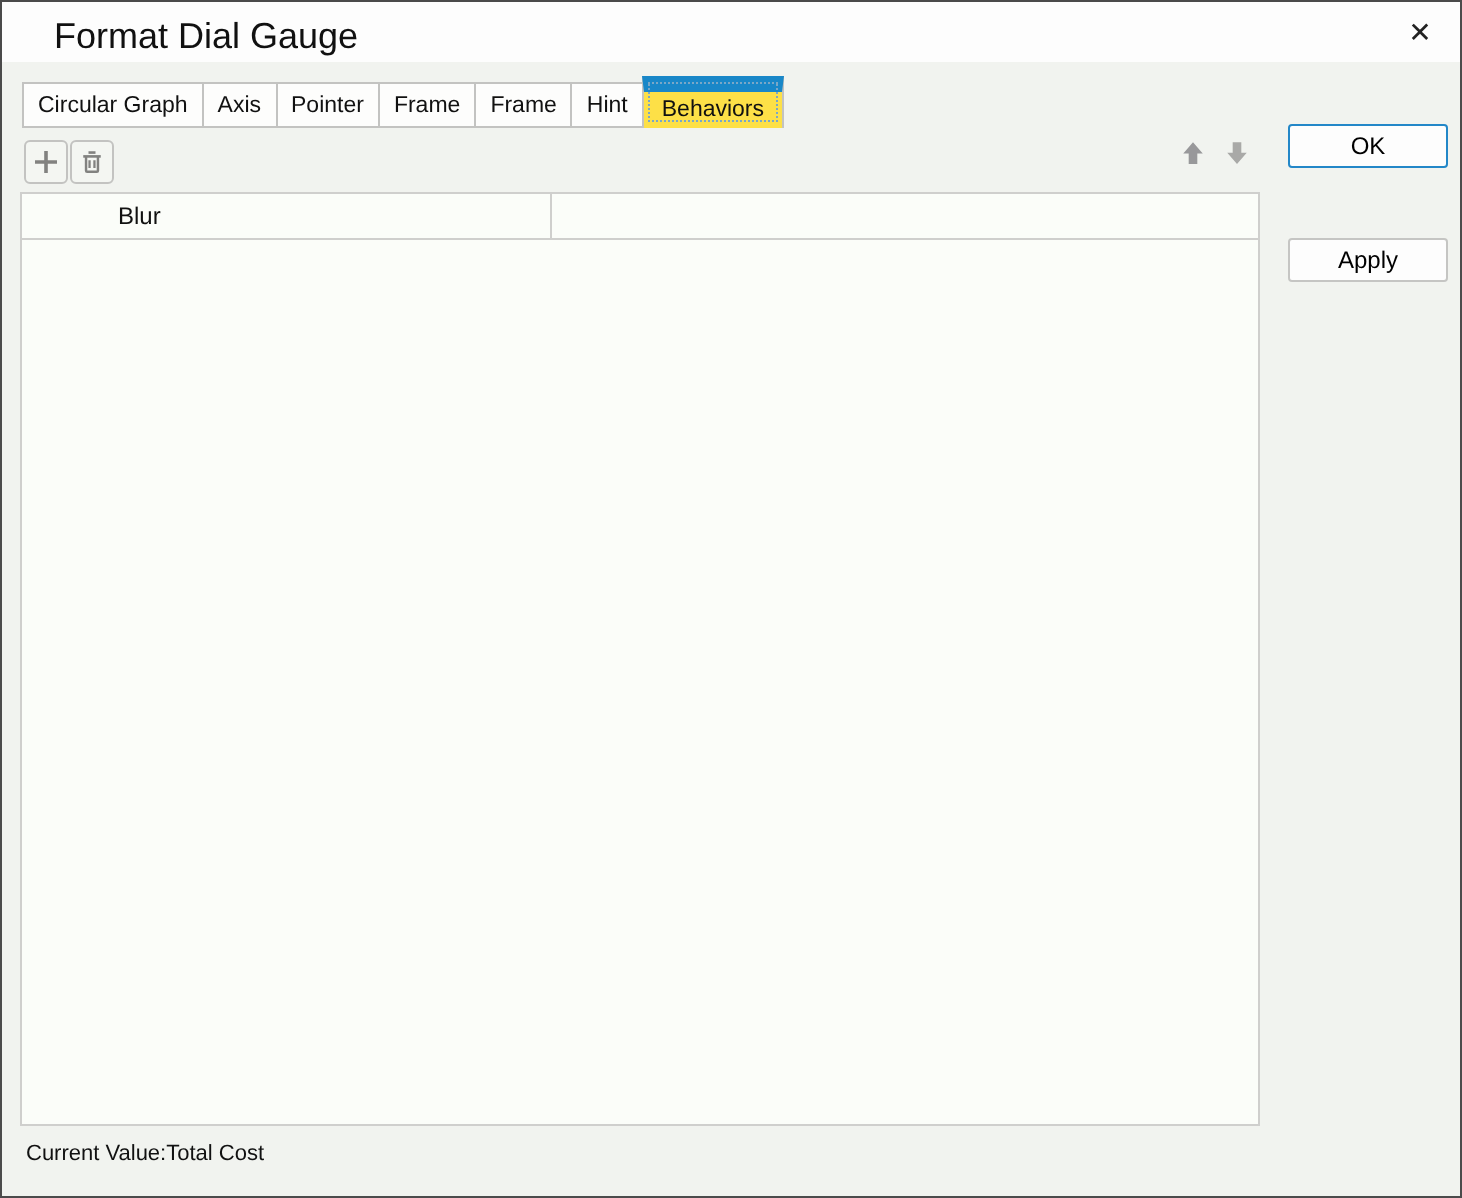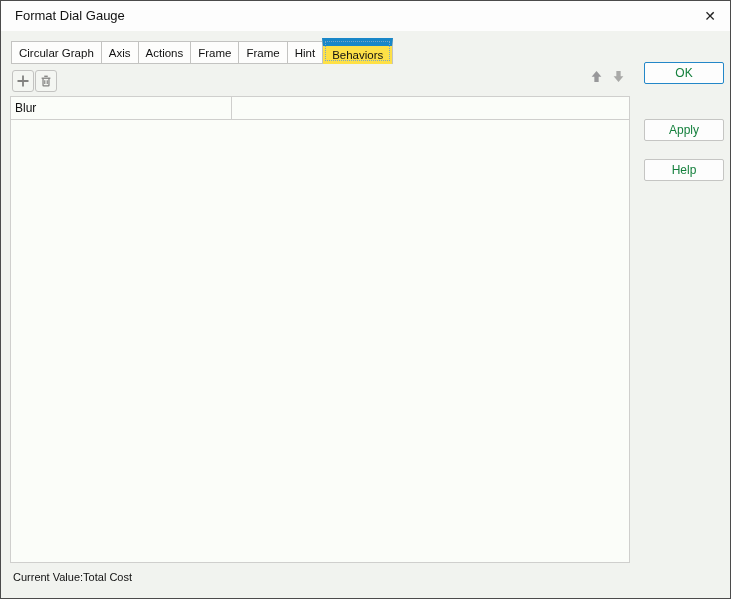--- a/index.html
+++ b/index.html
@@ -6,21 +6,21 @@
   *{box-sizing:border-box;}
   body{font-family:"Liberation Sans","DejaVu Sans",sans-serif;}
 
   .dialog{
     position:relative;width:731px;height:599px;
     background:#f1f3ef;border:1px solid #4b4b4b;overflow:hidden;
   }
 
   
   .titlebar{position:absolute;left:0;top:0;right:0;height:30px;background:#fdfdfd;}
-  .title{position:absolute;left:14px;top:7px;font-size:13px;color:#111;}
+  .title{position:absolute;left:26px;top:7px;font-size:18px;color:#111;}
   .close-btn{
     position:absolute;right:7px;top:2px;width:26px;height:26px;
     display:flex;align-items:center;justify-content:center;
     font-size:14px;color:#222;cursor:default;background:transparent;border:none;
   }
 
   
   .tabbar{position:absolute;left:10px;top:37px;height:26px;display:flex;align-items:flex-end;}
   .tab{
     height:23px;padding:0 7px;display:flex;align-items:center;justify-content:center;
@@ -50,53 +50,53 @@
   }
   .grid-header{display:flex;height:21px;border-bottom:1px solid #cfcfcd;}
   .grid-header .col{
     display:flex;align-items:center;justify-content:center;
     font-size:12px;color:#111;
   }
   .col-events{width:221px;border-right:1px solid #cfcfcd;}
   .col-actions{flex:1;}
   .grid-row{display:flex;height:23px;border-bottom:1px solid #cfcfcd;}
   .grid-row .cell{font-size:12px;color:#111;display:flex;align-items:center;}
-  .cell-event{width:221px;border-right:1px solid #cfcfcd;padding-left:4px;}
+  .cell-event{width:221px;border-right:1px solid #cfcfcd;padding-left:4px;margin-left:44px;}
   .cell-action{flex:1;}
 
   
   .statusbar{
     position:absolute;left:9px;top:562px;width:620px;height:27px;
     display:flex;align-items:center;font-size:11px;color:#111;padding-left:3px;
   }
 
   
   .action-btn{
     position:absolute;left:643px;width:80px;height:22px;
     background:#fdfdfd;border:1px solid #c5c5c3;border-radius:2px;
-    font-size:12px;color:#15803d;font-family:inherit;padding:0;
+    font-size:12px;color:#000000;font-family:inherit;padding:0;
   }
   .action-btn.default{border:1px solid #2387c8;}
 
   svg{display:block;}
 </style>
 </head>
 <body>
 
 <div class="dialog">
 
   <div class="titlebar">
     <div class="title">Format Dial Gauge</div>
     <button class="close-btn">✕</button>
   </div>
 
   <div class="tabbar">
     <div class="tab">Circular Graph</div>
     <div class="tab">Axis</div>
-    <div class="tab">Actions</div>
+    <div class="tab">Pointer</div>
     <div class="tab">Frame</div>
     <div class="tab">Frame</div>
     <div class="tab">Hint</div>
     <div class="tab active" style="border-top-color: rgb(25, 135, 200);">Behaviors</div>
   </div>
 
   <button class="tool-btn" style="left:11px;top:69px;">
     <span>
       <svg width="14" height="14" viewBox="0 0 14 14">
         <path d="M7 1.5 V12.5 M1.5 7 H12.5" stroke="#828280" stroke-width="1.8" fill="none"></path>
@@ -135,15 +135,14 @@
       <div class="cell cell-action"></div>
     </div>
   </div>
 
   <div class="statusbar">
     <span>Current Value:Total Cost</span>
   </div>
 
   <button class="action-btn default" style="top: 61px; border-color: rgb(35, 135, 200);">OK</button>
   <button class="action-btn" style="top:118px;">Apply</button>
-  <button class="action-btn" style="top:158px;">Help</button>
 
 </div>
 
 </body></html>

